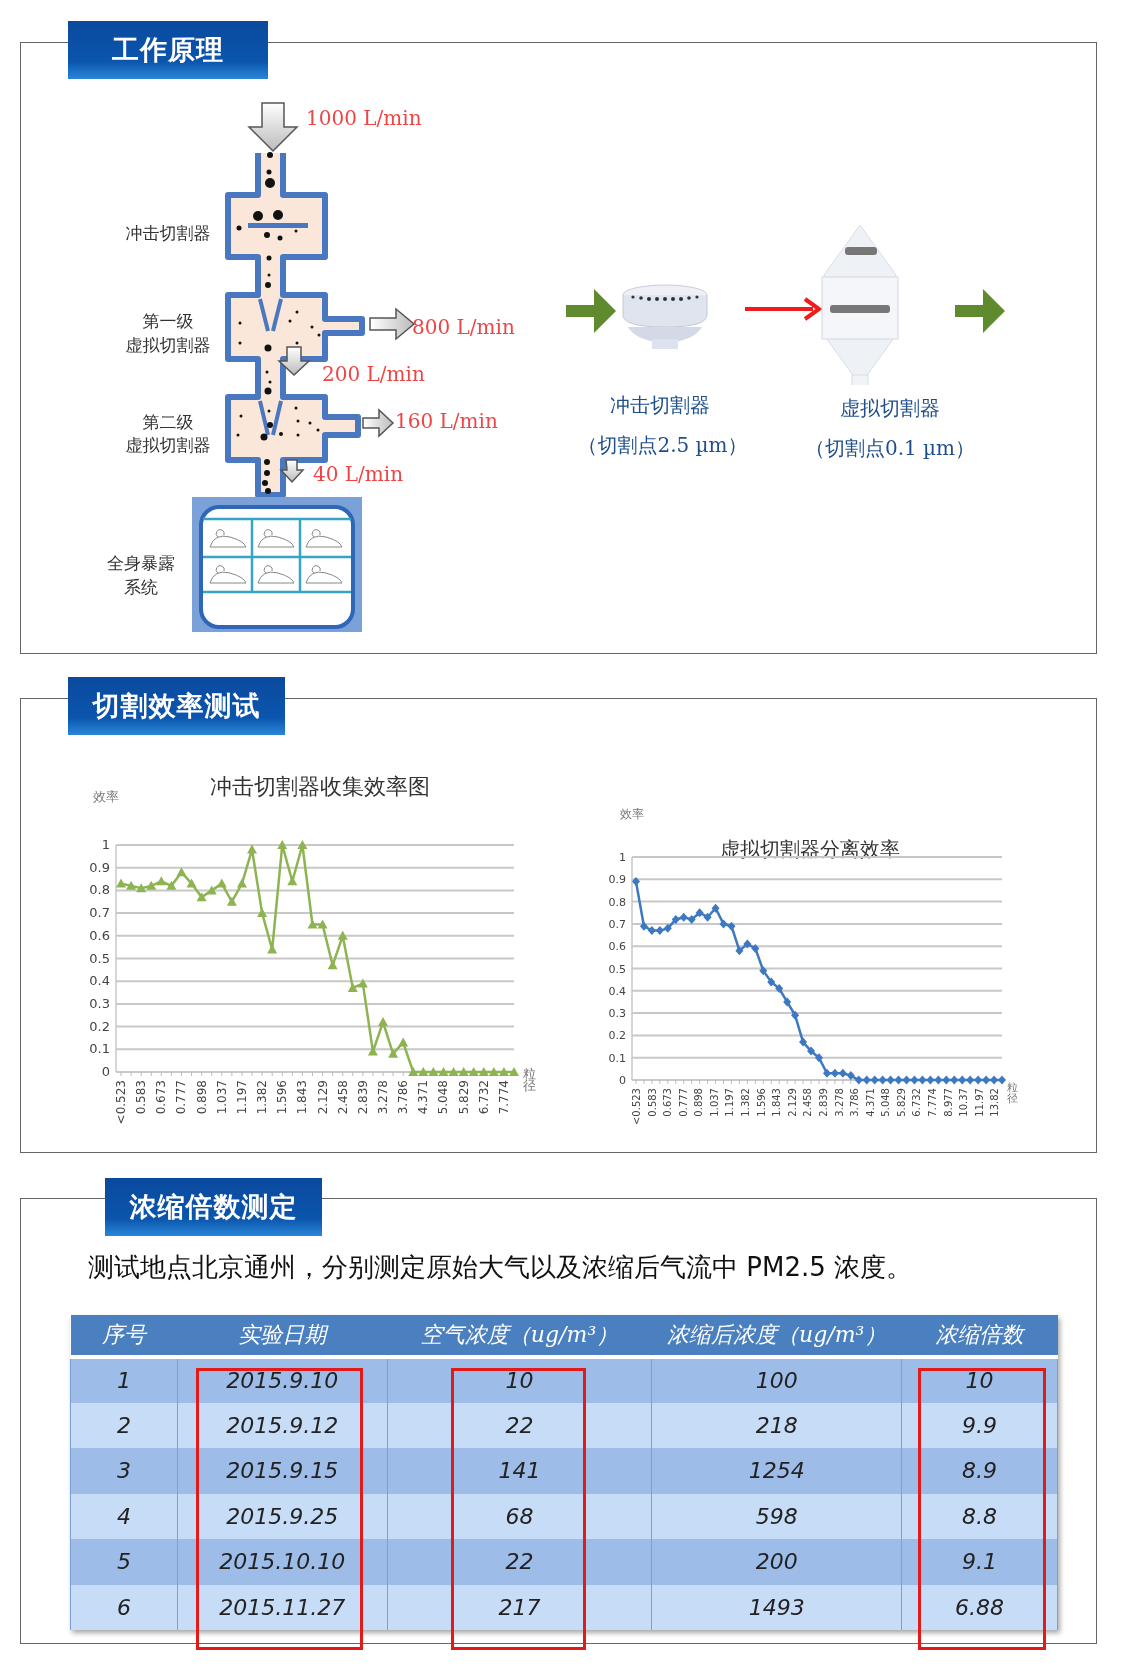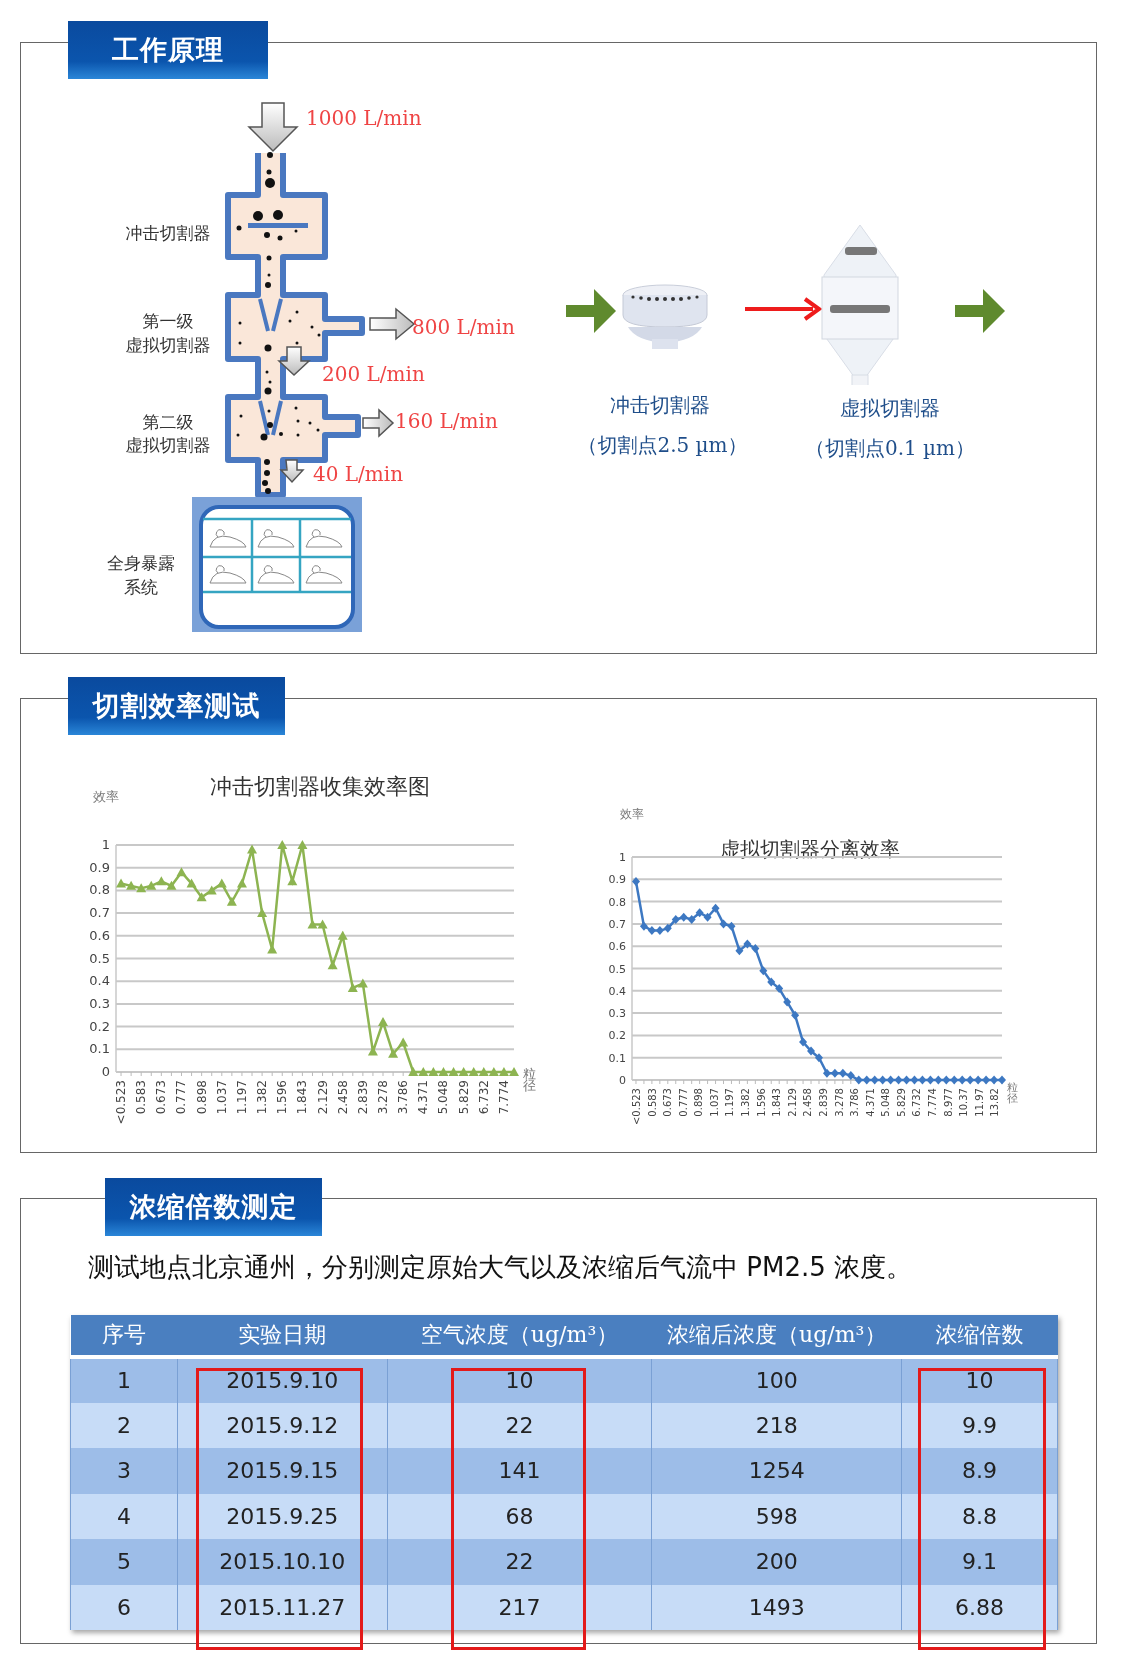--- a/index.html
+++ b/index.html
@@ -5,21 +5,21 @@
   *{box-sizing:border-box;margin:0;padding:0;}
   body{width:1140px;height:1678px;background:#fff;font-family:"DejaVu Sans","Liberation Sans",sans-serif;position:relative;overflow:hidden;color:#222;}
   .panel{position:absolute;left:20px;width:1077px;border:1px solid #666;background:#fff;}
   .tag{position:absolute;height:58px;background:linear-gradient(#0a4a9e 0%,#0b55ad 70%,#2a86d8 100%);color:#fff;font-weight:bold;font-size:27px;display:flex;align-items:center;justify-content:center;letter-spacing:1px;}
   .abs{position:absolute;}
   .cn-label{font-size:17px;color:#333;text-align:center;line-height:23px;}
   .flow{font-family:"DejaVu Serif","Liberation Serif",serif;font-size:20px;color:#ef4444;}
   .caption{font-family:"DejaVu Serif","Liberation Serif",serif;color:#1f4e8a;font-size:20px;text-align:center;}
   .chart-title{font-size:22px;color:#333;text-align:center;}
   .axis-label{font-size:13px;color:#777;}
-  table.conc{position:absolute;border-collapse:collapse;font-family:"DejaVu Sans","Liberation Sans",sans-serif;box-shadow:2px 3px 5px rgba(0,0,0,0.35);}
+  table.conc{position:absolute;border-collapse:collapse;font-family:"DejaVu Sans","Liberation Sans",sans-serif;box-shadow:2px 3px 5px rgba(0,0,0,0.35);font-style:italic;}
   table.conc th{background:#4a7fc0;color:#fff;font-weight:normal;font-size:22px;height:42px;border-bottom:4px solid #fff;font-family:"DejaVu Serif","Liberation Serif",serif;}
   table.conc td{text-align:center;font-size:22px;color:#222;height:45.5px;border-left:1px solid #7aa0d4;border-right:1px solid #7aa0d4;}
   tr.odd td{background:#9dbde8;}
   tr.even td{background:#c7dcf7;}
   .redbox{position:absolute;border:3px solid #e31a1a;}
 </style>
 </head>
 <body>
 
 <div class="panel" style="top:42px;height:612px;"></div>

